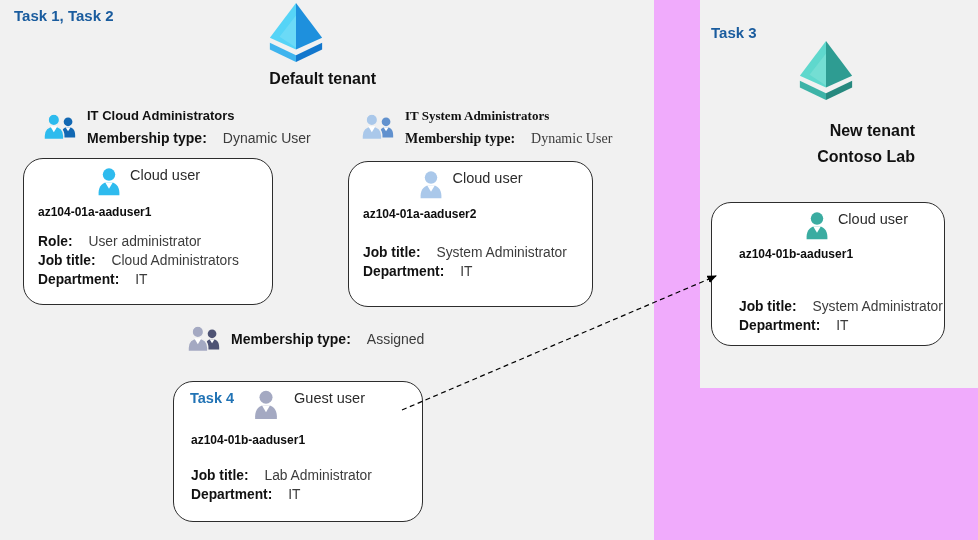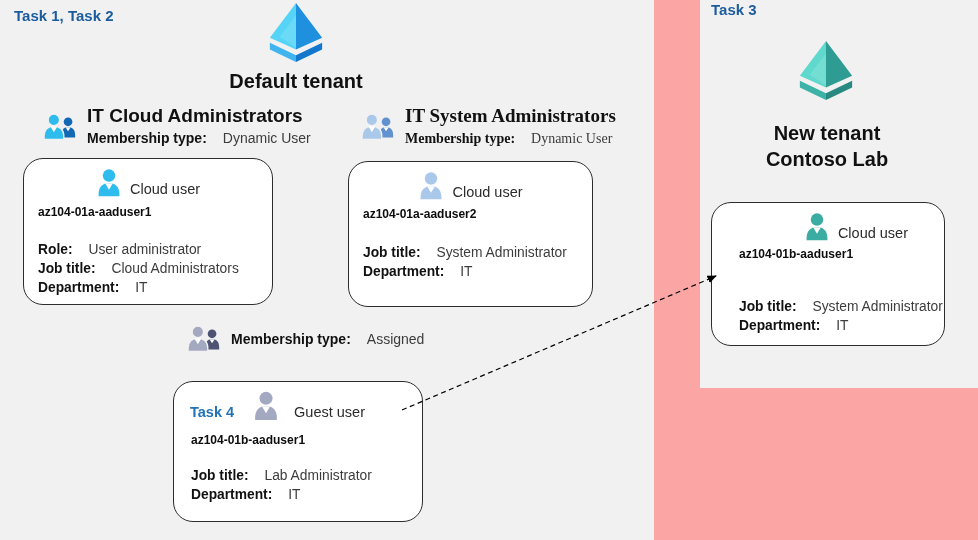--- a/index.html
+++ b/index.html
@@ -6,34 +6,34 @@
     --task-blue:#1a5c9e;
     --task4-blue:#2173b5;
     --panel-bg:#f1f1f1;
     --card-bg:#ffffff;
     --card-border:#2d2d2d;
     --ink:#1f1f1f;
     --value-ink:#3c3c3c;
   }
   html,body{margin:0;padding:0;background:#ffffff;}
   body{font-family:"Liberation Sans", sans-serif;color:var(--ink);}
-  .canvas{position:relative;width:978px;height:540px;overflow:hidden;background:#fca5a5;}
+  .canvas{position:relative;width:978px;height:540px;overflow:hidden;background:#f0abfc;}
   .bg-left{position:absolute;left:0;top:0;width:654px;height:540px;background:var(--panel-bg);}
   .bg-right{position:absolute;left:700px;top:0;width:278px;height:388px;background:var(--panel-bg);}
   .abs{position:absolute;}
   .task-label{font-weight:700;font-size:15px;color:var(--task-blue);}
-  .tenant-title{font-weight:700;font-size:20px;color:#111;text-align:center;}
+  .tenant-title{font-weight:700;font-size:16px;color:#111;text-align:right;}
   .group{display:flex;align-items:center;gap:9px;}
-  .grp-title{font-weight:700;font-size:19px;line-height:23px;color:#111;}
+  .grp-title{font-weight:700;font-size:13px;line-height:23px;color:#111;}
   .grp-mem{font-size:14px;line-height:23px;}
   .fl{font-weight:700;color:#111;margin-right:4px;}
   .fv{color:var(--value-ink);padding-left:12px;}
   .user-card{position:absolute;box-sizing:border-box;background:var(--card-bg);
     border:1.3px solid var(--card-border);border-radius:20px;padding:8px 14px;}
-  .card-head{display:flex;align-items:flex-end;justify-content:center;gap:8px;height:30px;}
+  .card-head{display:flex;align-items:flex-start;justify-content:center;gap:8px;height:30px;}
   .card-head.left-align{justify-content:flex-start;padding-left:2px;}
   .user-type{font-size:14.5px;color:#2b2b2b;}
   .card-name{font-weight:700;font-size:12px;color:#0d0d0d;white-space:nowrap;}
   .card-fields{font-size:13.8px;line-height:19px;white-space:nowrap;}
   .task4{font-weight:700;font-size:14.5px;color:var(--task4-blue);}
   .arrow-layer{position:absolute;left:0;top:0;pointer-events:none;}
   svg{display:block;}
 </style>
 </head>
 <body>
@@ -74,21 +74,21 @@
   <div class="user-card" style="left:23px;top:158px;width:250px;height:147px;">
     <div class="card-head">
       <svg width="26" height="29" viewBox="0 0 30 32">
         <circle cx="15" cy="8" r="7.2" fill="#2ebbee"></circle>
         <path d="M15 16.5 C7.5 16.5 3 21.5 3 29 L3 32 L27 32 L27 29 C27 21.5 22.5 16.5 15 16.5 Z" fill="#2ebbee"></path>
         <path d="M10.5 16.8 L15 24.5 L19.5 16.8 Z" fill="#fff"></path>
       </svg>
       <span class="user-type">Cloud user</span>
     </div>
     <div class="card-name" style="margin-top:8px;">az104-01a-aaduser1</div>
-    <div class="card-fields" style="margin-top:21px;">
+    <div class="card-fields" style="margin-top:13px;">
       <div><span class="fl">Role:</span><span class="fv">User administrator</span></div>
       <div><span class="fl">Job title:</span><span class="fv">Cloud Administrators</span></div>
       <div><span class="fl">Department:</span><span class="fv">IT</span></div>
     </div>
   </div>
 
   <div class="abs group" style="left:360px;top:104px;font-family:Liberation Serif, serif;">
     <svg width="36" height="30" viewBox="0 0 38 30">
       <circle cx="27.5" cy="9.5" r="4.6" fill="#6191ce"></circle>
       <path d="M27.5 15 C23 15 20.5 18 20.5 23.5 L20.5 26 L35 26 L35 23.5 C35 18 32 15 27.5 15 Z" fill="#6191ce"></path>
@@ -147,21 +147,21 @@
       </svg>
       <span class="user-type" style="margin-left:6px;">Guest user</span>
     </div>
     <div class="card-name" style="margin-top:13px;padding-left:3px;">az104-01b-aaduser1</div>
     <div class="card-fields" style="margin-top:19px;padding-left:3px;">
       <div><span class="fl">Job title:</span><span class="fv">Lab Administrator</span></div>
       <div><span class="fl">Department:</span><span class="fv">IT</span></div>
     </div>
   </div>
 
-  <div class="abs task-label" style="left:711px;top:1px;">Task 3</div>
+  <div class="abs task-label" style="left:711px;top:24px;">Task 3</div>
 
   <svg class="abs" style="left:791px;top:40px;" width="70" height="60" viewBox="0 0 70 62">
     <polygon points="35,1 8,37 35,49" fill="#5fd8cd"></polygon>
     <polygon points="35,1 62,37 35,49" fill="#2e9c92"></polygon>
     <polygon points="35,14 18,36 35,47" fill="#8ae4da" opacity="0.5"></polygon>
     <polygon points="8,42 35,55 35,62 8,49" fill="#3db3a7"></polygon>
     <polygon points="35,55 62,42 62,49 35,62" fill="#27897f"></polygon>
   </svg>
   <div class="abs tenant-title" style="left:739px;top:148px;width:176px;">Contoso Lab</div>
   <div class="abs tenant-title" style="left:739px;top:122px;width:176px;">New tenant</div>

